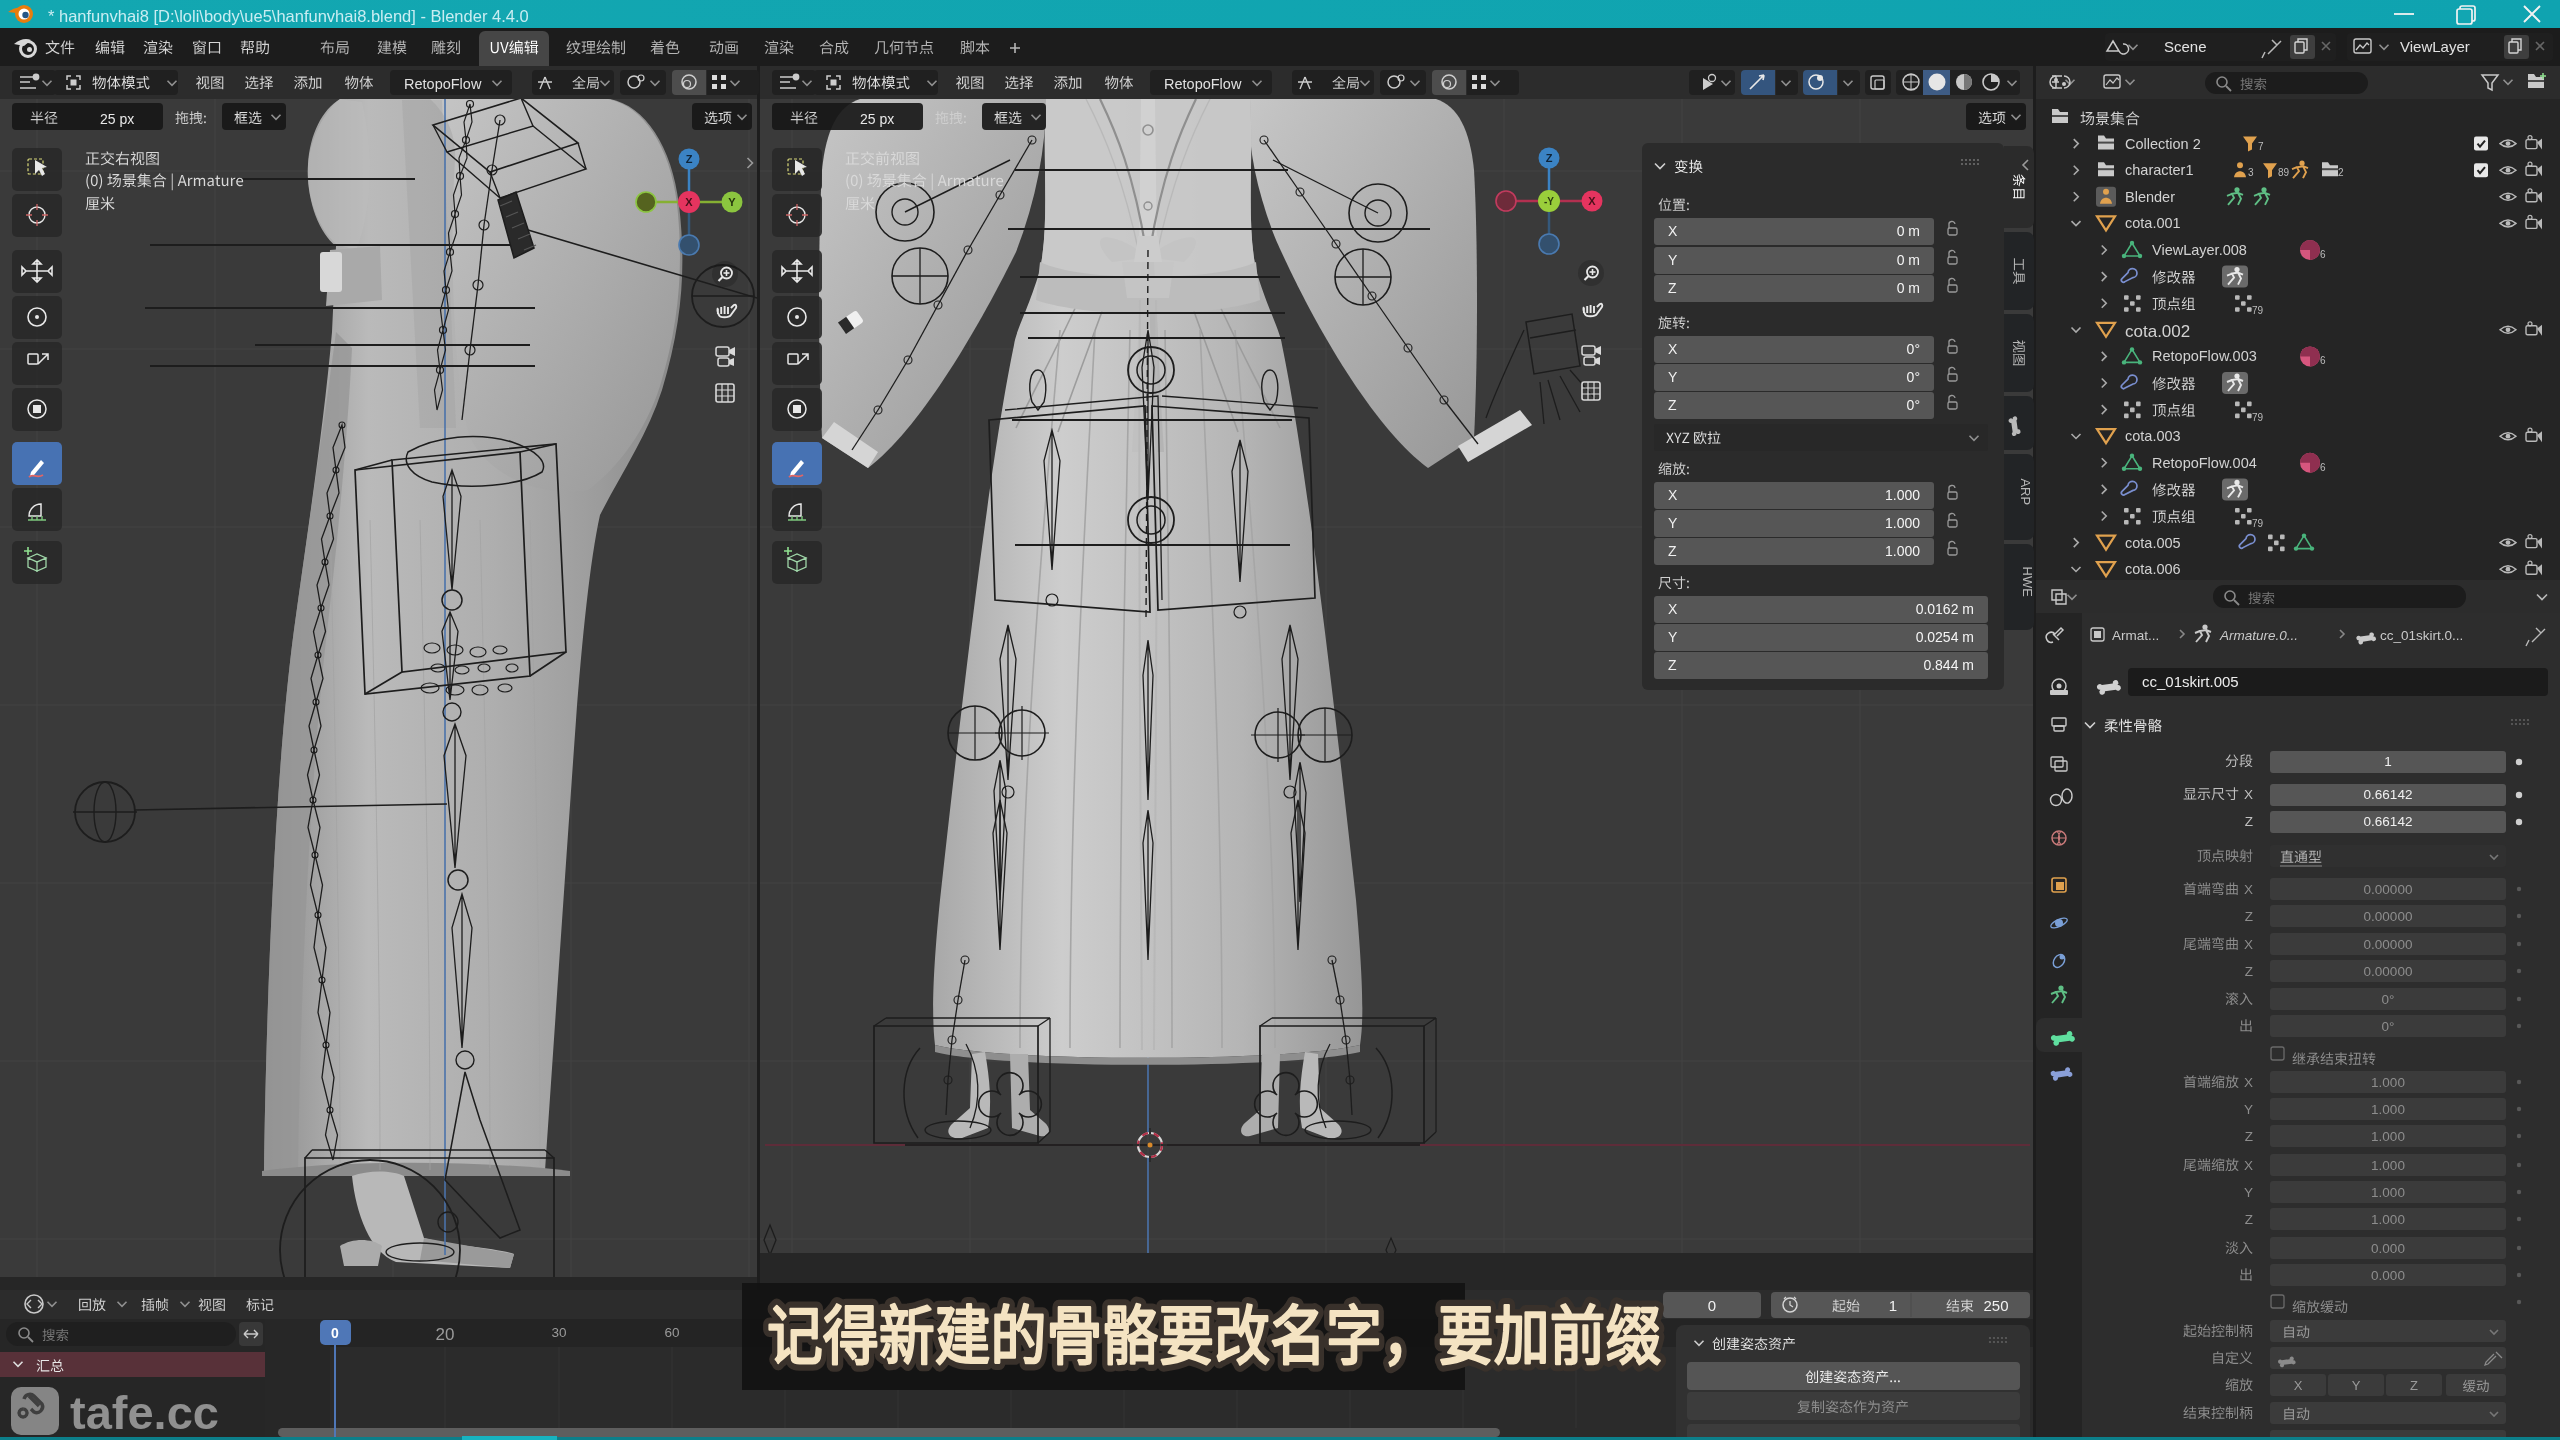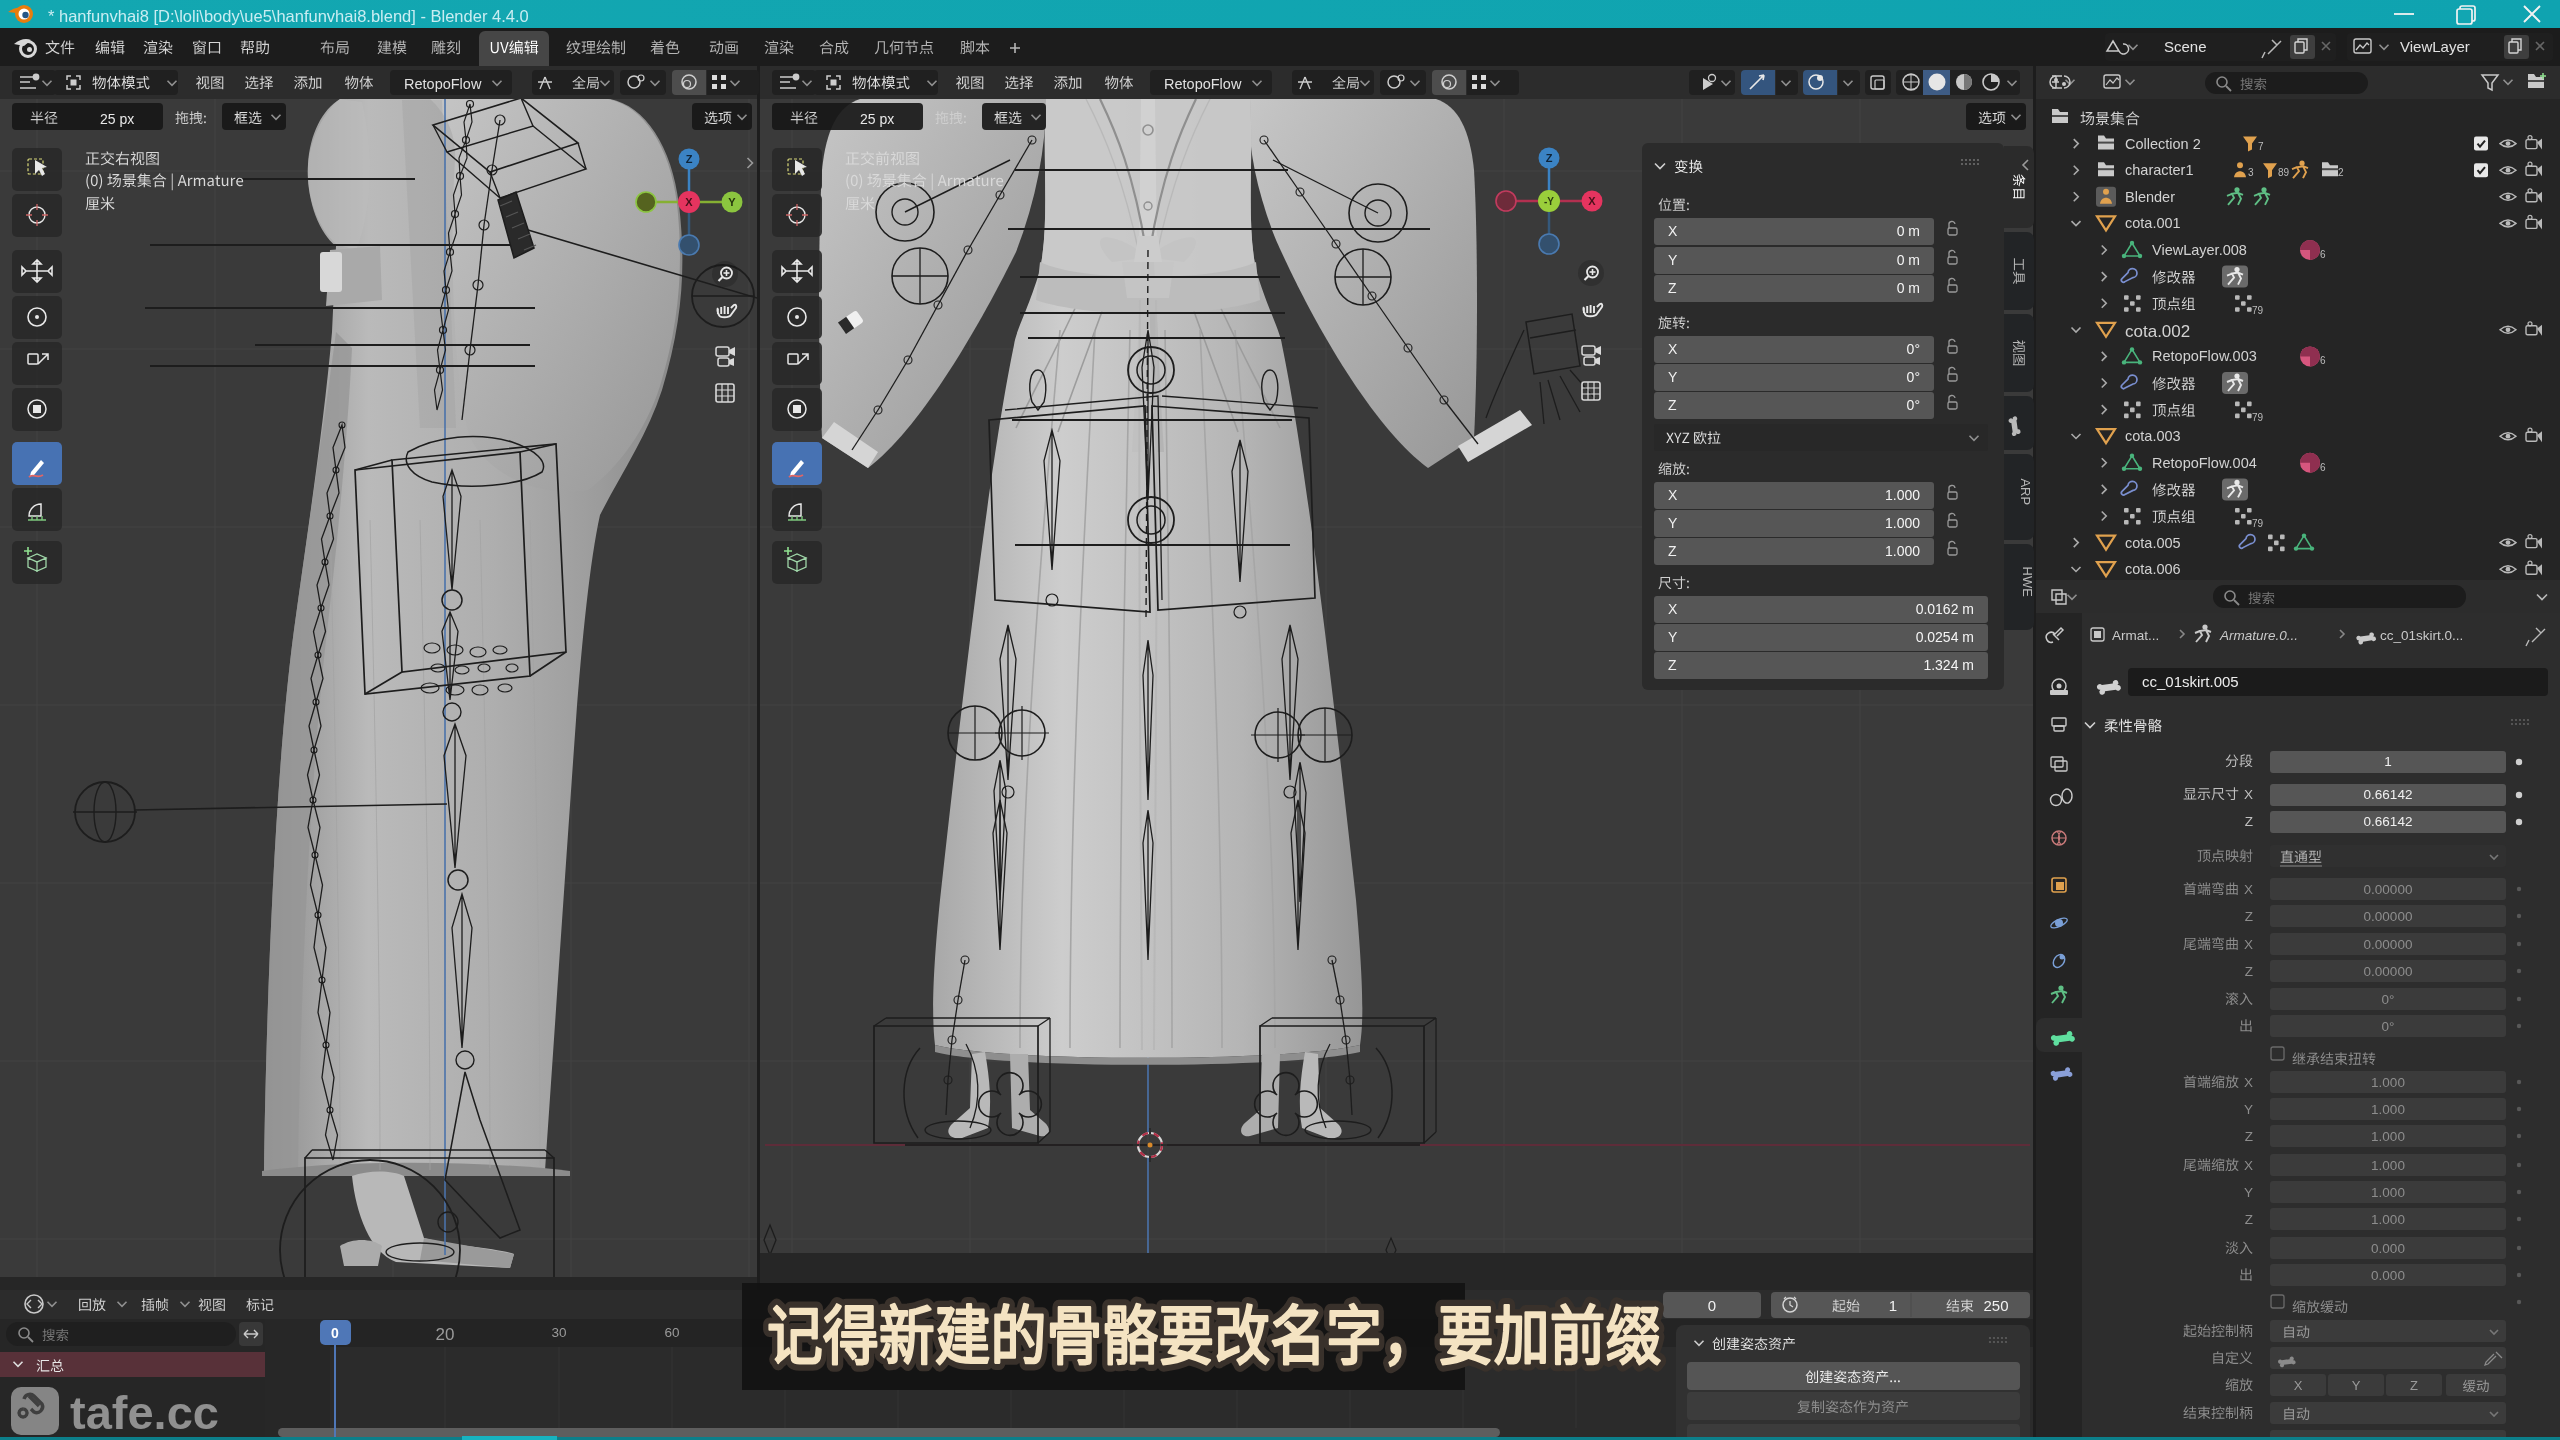--- a/index.html
+++ b/index.html
@@ -481,21 +481,21 @@
     <div class="abs lt " style="right:640px;top:486px;font-size:14px;color:#f5f5f5;">1.000</div>
     <div class="abs lt " style="left:1668px;top:514px;font-size:14px;color:#f0f0f0;">Y</div>
     <div class="abs lt " style="right:640px;top:514px;font-size:14px;color:#f5f5f5;">1.000</div>
     <div class="abs lt " style="left:1668px;top:542px;font-size:14px;color:#f0f0f0;">Z</div>
     <div class="abs lt " style="right:640px;top:542px;font-size:14px;color:#f5f5f5;">1.000</div>
     <div class="abs lt " style="left:1668px;top:600px;font-size:14px;color:#f0f0f0;">X</div>
     <div class="abs lt " style="right:586px;top:600px;font-size:14px;color:#f5f5f5;">0.0162 m</div>
     <div class="abs lt " style="left:1668px;top:628px;font-size:14px;color:#f0f0f0;">Y</div>
     <div class="abs lt " style="right:586px;top:628px;font-size:14px;color:#f5f5f5;">0.0254 m</div>
     <div class="abs lt " style="left:1668px;top:656px;font-size:14px;color:#f0f0f0;">Z</div>
-    <div class="abs lt " style="right:586px;top:656px;font-size:14px;color:#f5f5f5;">1.324 m</div>
+    <div class="abs lt " style="right:586px;top:656px;font-size:14px;color:#f5f5f5;">0.844 m</div>
     <div class="abs lt" style="left:2012px;top:483px;font-size:13px;color:#b9b9b9;transform:rotate(90deg)">ARP</div>
     <div class="abs lt" style="left:2012px;top:573px;font-size:13px;color:#b9b9b9;transform:rotate(90deg)">HWE</div>
     <div class="abs lt " style="left:2125px;top:134.6px;font-size:14.5px;color:#d2d2d2;">Collection 2</div>
     <div class="abs lt " style="left:2258px;top:139.6px;font-size:10px;color:#bbb;">7</div>
     <div class="abs lt " style="left:2125px;top:161.2px;font-size:14.5px;color:#d2d2d2;">character1</div>
     <div class="abs lt " style="left:2248px;top:166.2px;font-size:10px;color:#bbb;">3</div>
     <div class="abs lt " style="left:2278px;top:166.2px;font-size:10px;color:#bbb;">89</div>
     <div class="abs lt " style="left:2338px;top:166.2px;font-size:10px;color:#bbb;">2</div>
     <div class="abs lt " style="left:2125px;top:187.8px;font-size:14.5px;color:#d2d2d2;">Blender</div>
     <div class="abs lt " style="left:2125px;top:214.4px;font-size:14.5px;color:#d2d2d2;">cota.001</div>

